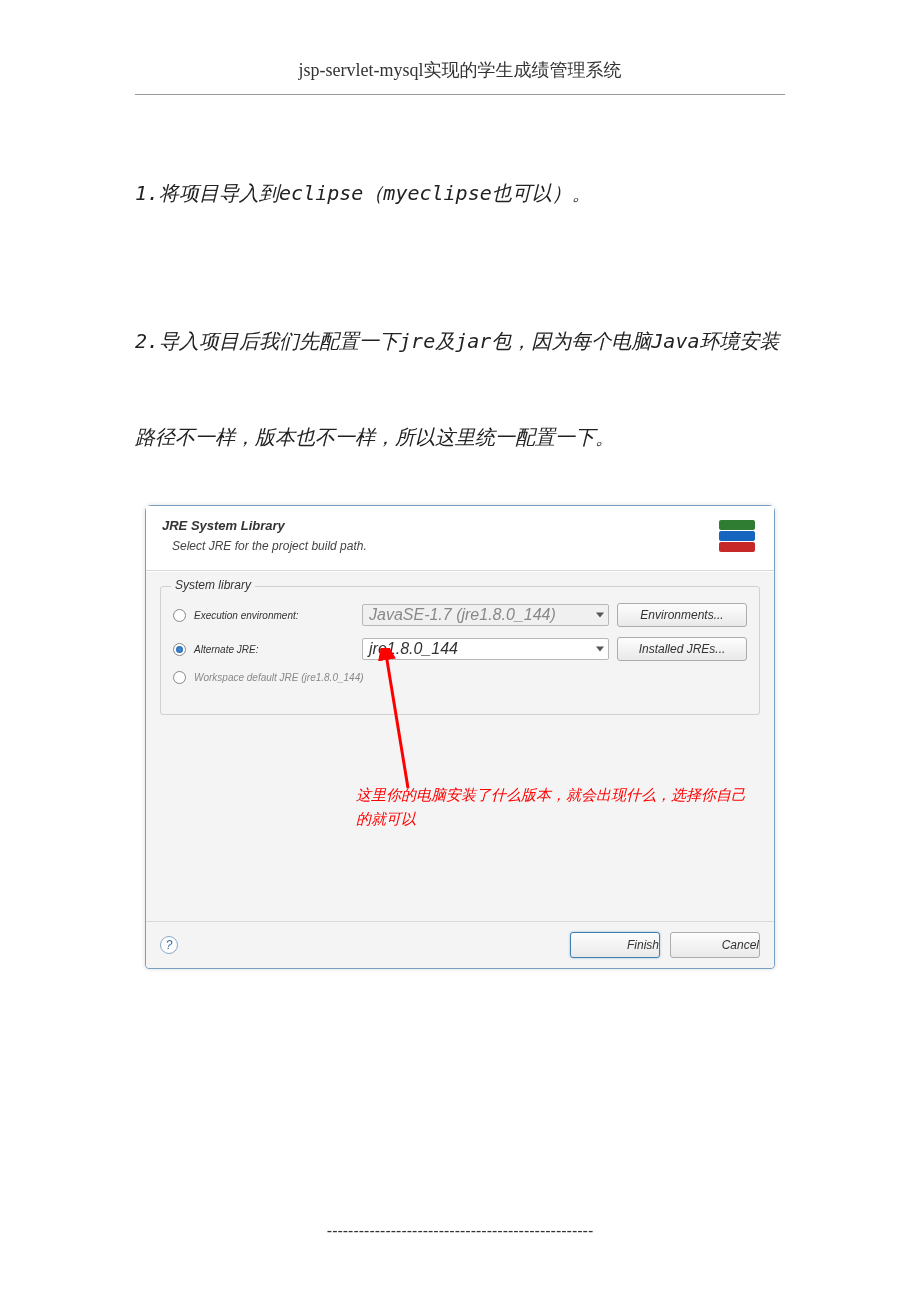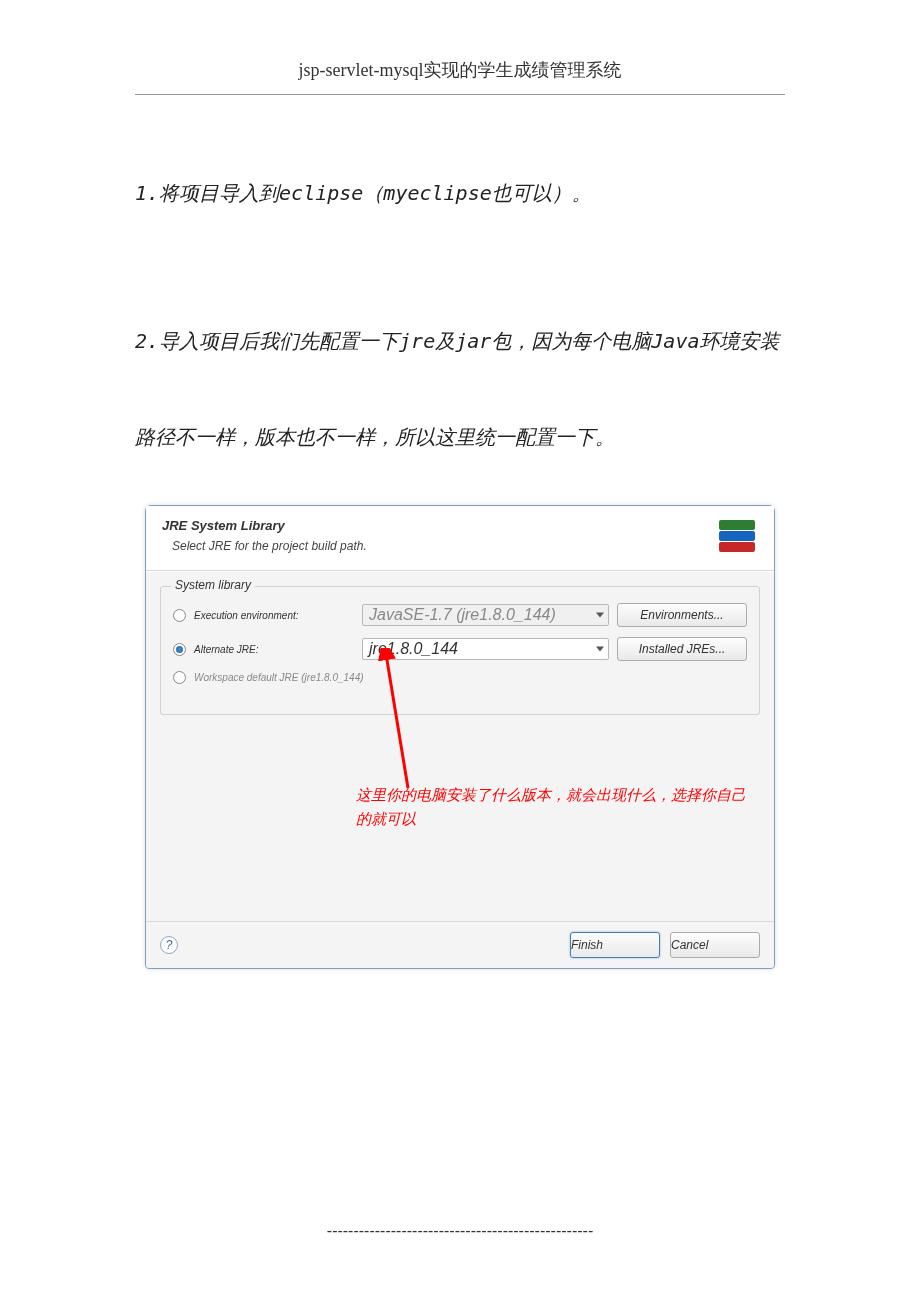--- a/index.html
+++ b/index.html
@@ -192,21 +192,21 @@
     color: #3b6ea5; display:flex; align-items:center; justify-content:center;
     font-size: 12px; background:#fff;
   }
   .footer-panel .spacer { flex: 1; }
   .fbtn {
     height: 26px; width: 90px;
     border: 1px solid #acacac;
     background: linear-gradient(#fdfdfd,#e9e9e9);
     border-radius: 3px;
     font-size: 12px; color:#333;
-    text-align:left; line-height:24px;
+    text-align:right; line-height:24px;
     margin-left: 10px;
   }
   .fbtn.primary { border: 1px solid #3c7fb1; box-shadow: 0 0 2px rgba(60,127,177,0.6); }
   .page-footer {
     position: absolute;
     bottom: 62px;
     left: 0; right: 0;
     text-align: center;
     color: #333;
     font-size: 16px;

